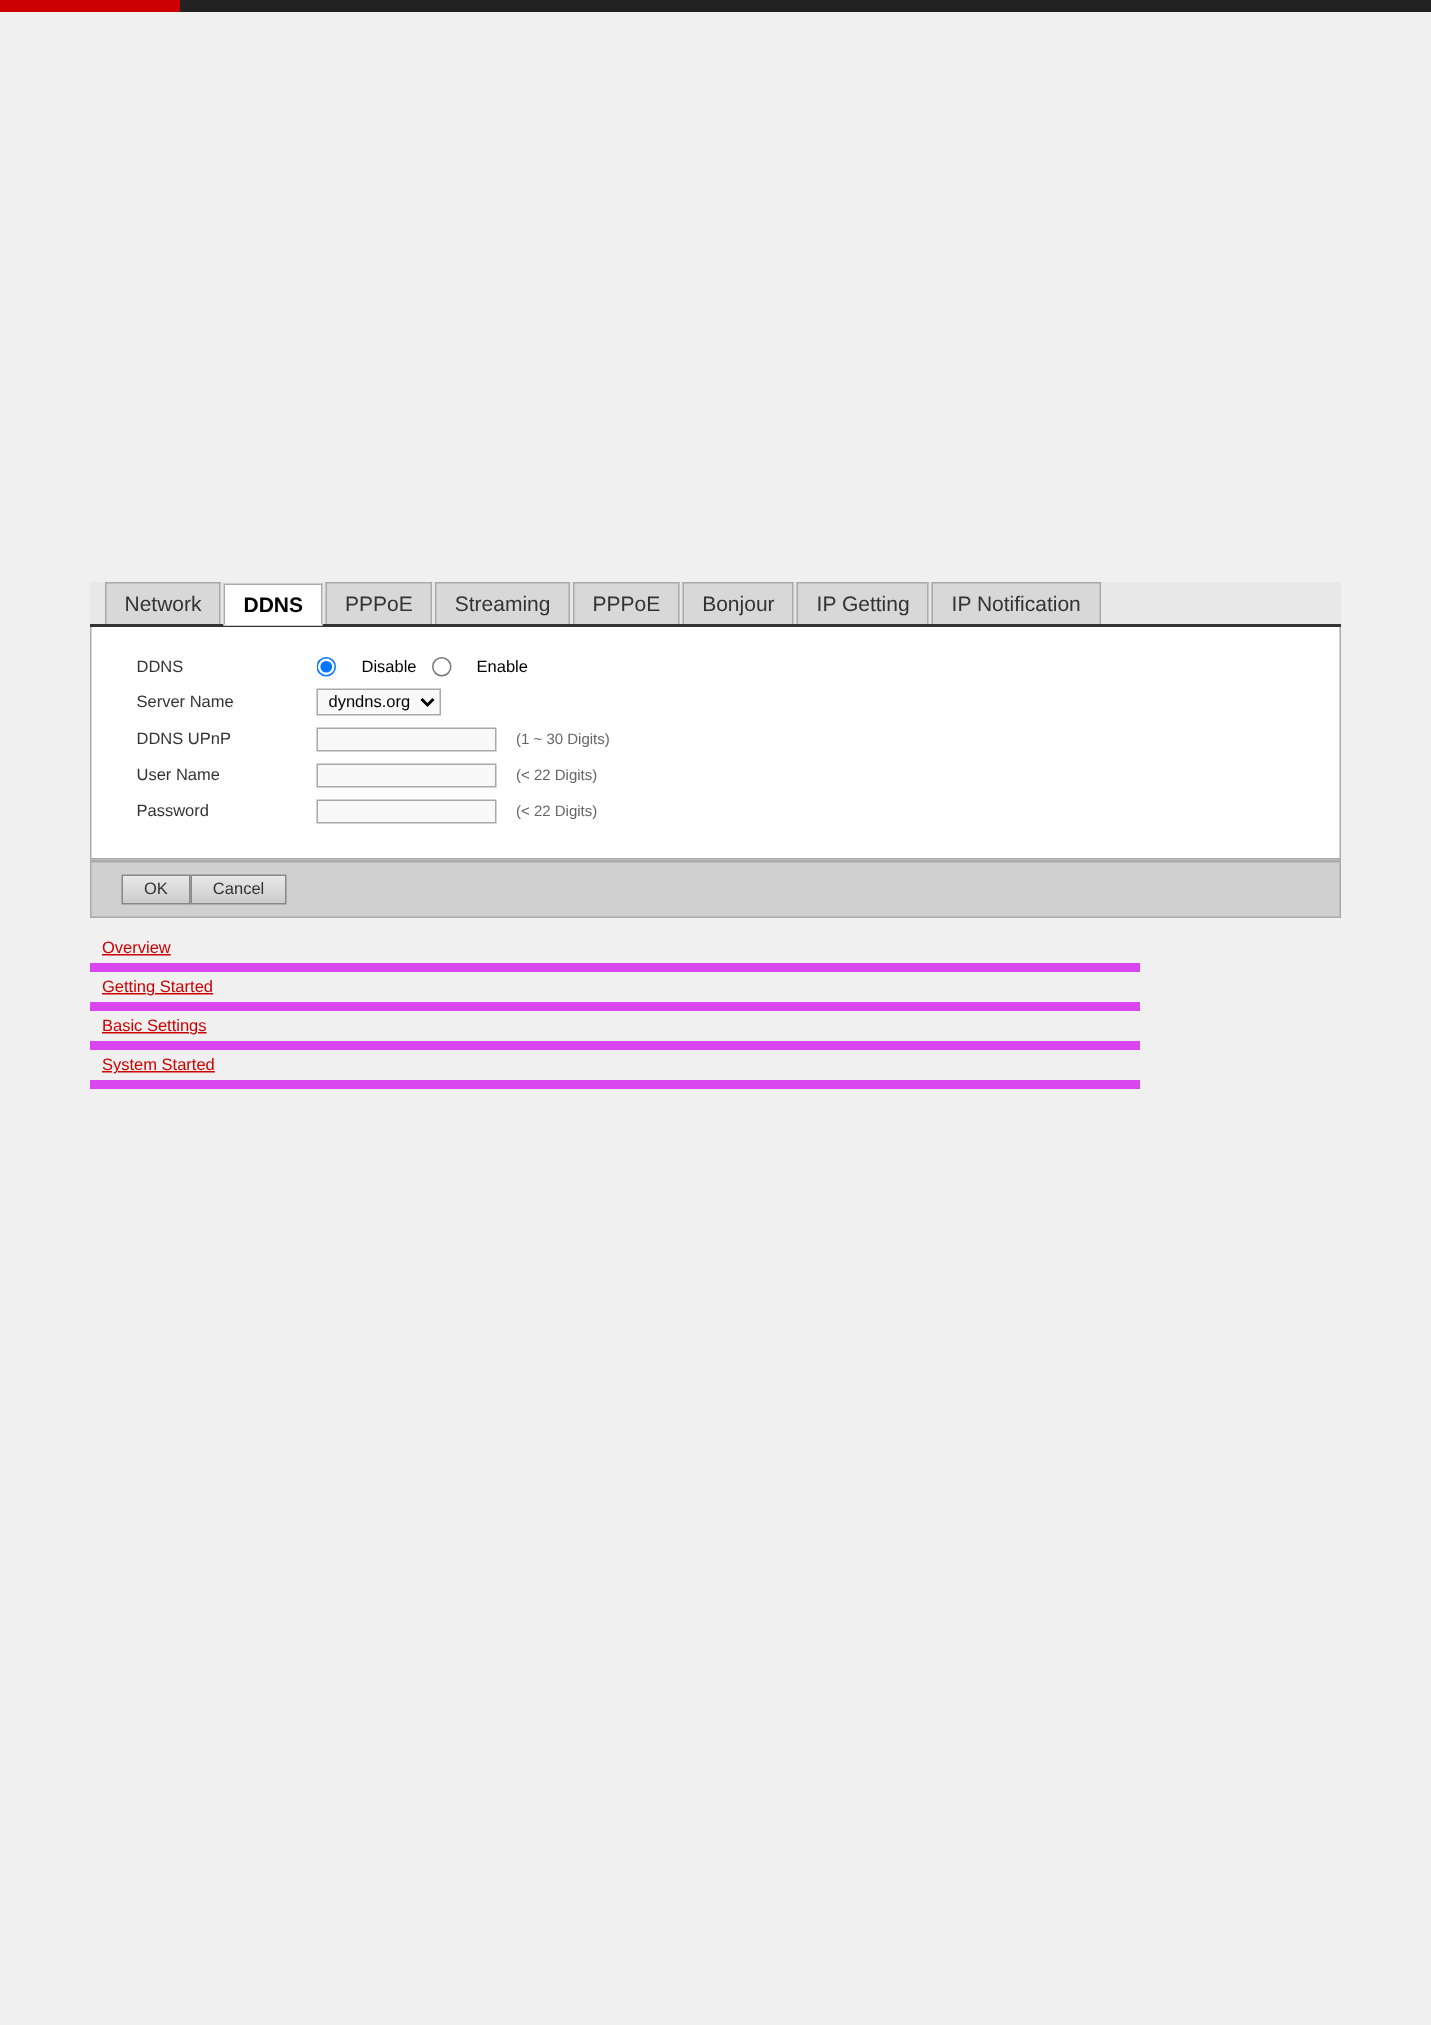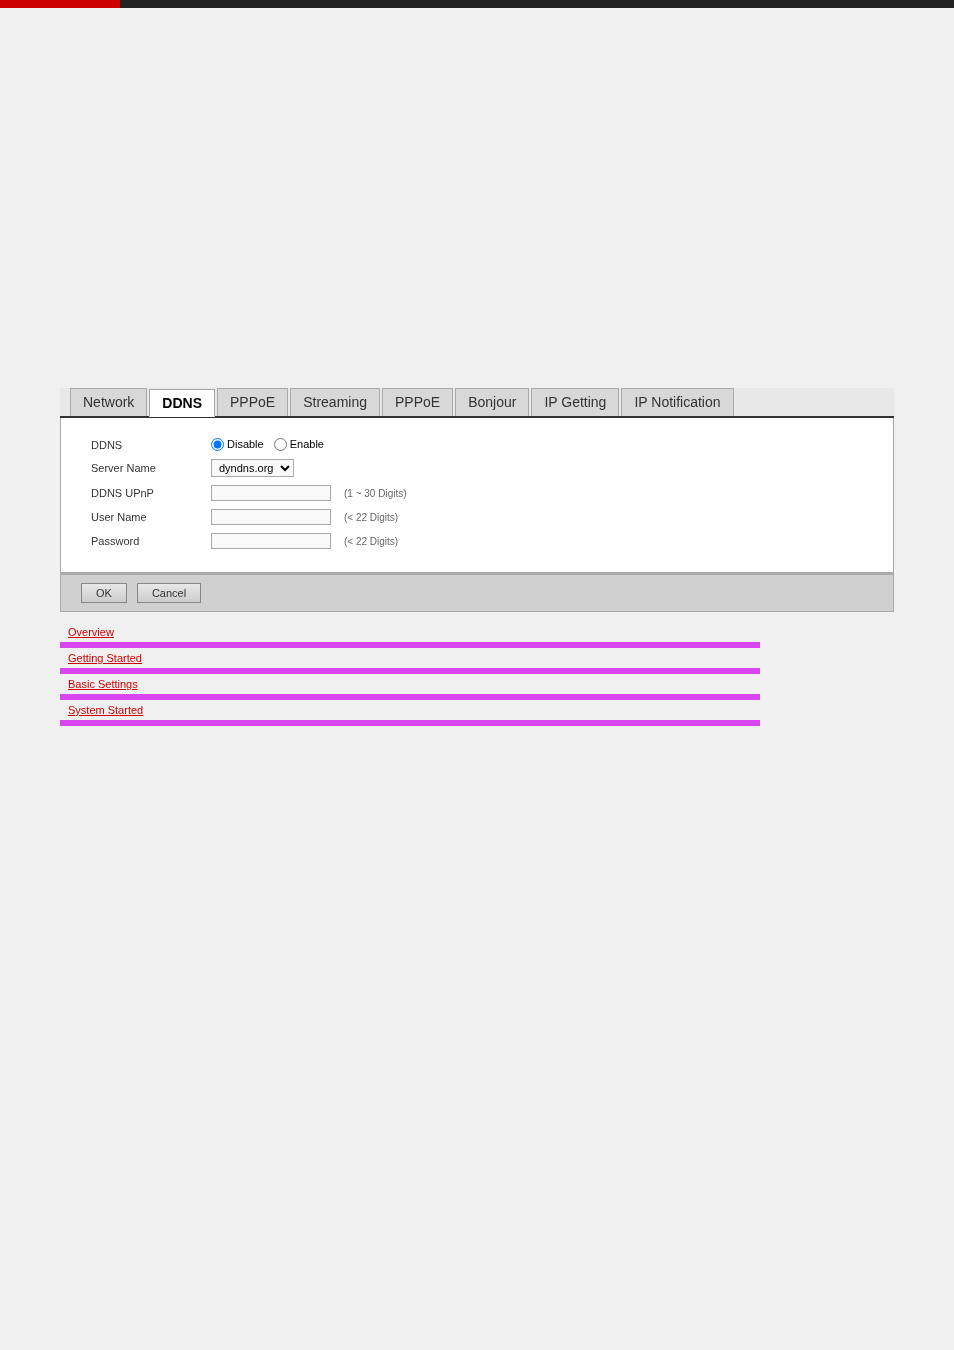--- a/index.html
+++ b/index.html
@@ -86,22 +86,22 @@
     }
 
     .radio-group {
       display: flex;
       align-items: center;
       gap: 10px;
     }
 
     .radio-group label {
       display: flex;
-      align-items: flex-start;
-      gap: 3px;
+      align-items: center;
+      gap: 17px;
       font-size: 11px;
     }
 
     .text-input {
       border: 1px solid #aaa;
       background: #f9f9f9;
       height: 16px;
       width: 120px;
       font-size: 11px;
       padding: 1px 3px;
@@ -121,21 +121,20 @@
       padding: 1px 3px;
     }
 
     
     .button-bar {
       background: #d0d0d0;
       border: 1px solid #aaa;
       border-top: 2px solid #aaa;
       padding: 8px 20px;
       display: flex;
-      gap: 10px;
       align-items: center;
     }
 
     .btn {
       padding: 3px 14px;
       border: 1px solid #888;
       background: linear-gradient(to bottom, #e8e8e8, #cccccc);
       font-size: 11px;
       cursor: pointer;
       color: #333;

